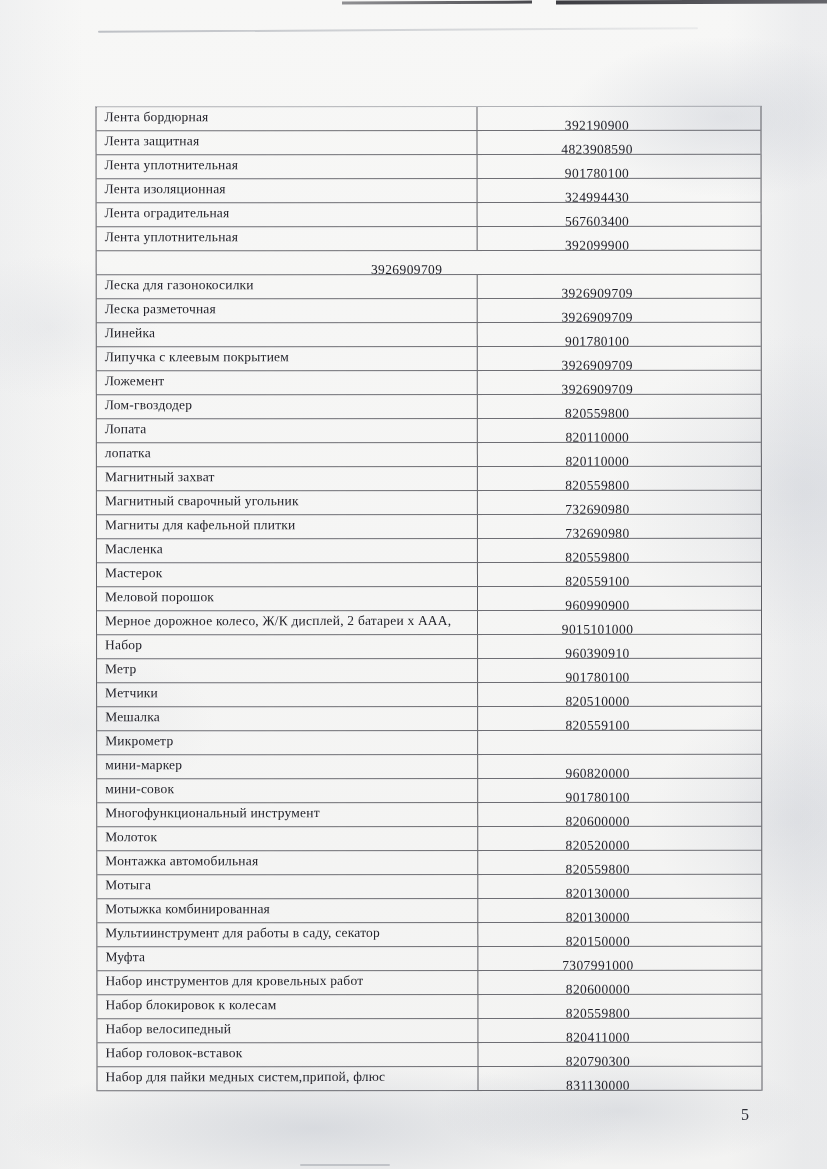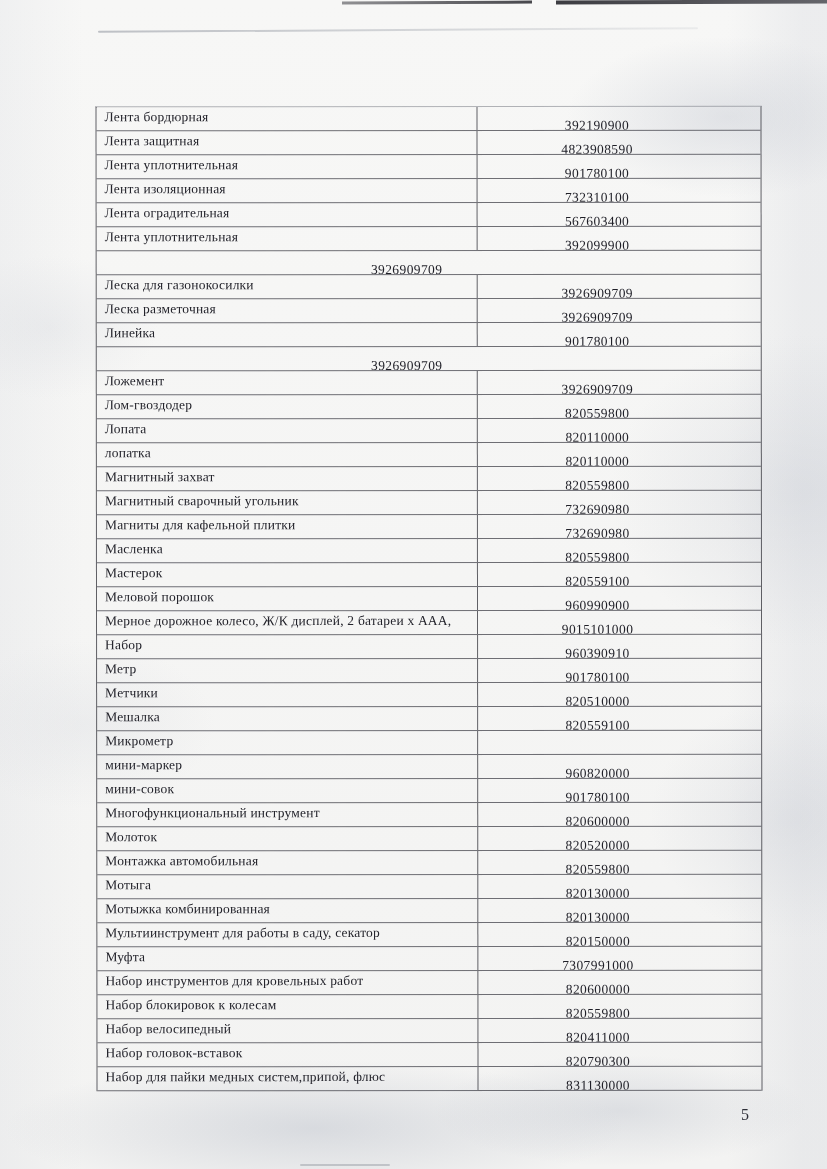--- a/index.html
+++ b/index.html
@@ -90,21 +90,21 @@
       </div>
       <div class="row">
         <div class="cell name">Лента уплотнительная</div>
         <div class="cell code">
           <span>901780100</span>
         </div>
       </div>
       <div class="row">
         <div class="cell name">Лента изоляционная</div>
         <div class="cell code">
-          <span>732310100</span>
+          <span>324994430</span>
         </div>
       </div>
       <div class="row">
         <div class="cell name">Лента оградительная</div>
         <div class="cell code">
           <span>567603400</span>
         </div>
       </div>
       <div class="row">
         <div class="cell name">Лента уплотнительная</div>
@@ -129,20 +129,21 @@
           <span>3926909709</span>
         </div>
       </div>
       <div class="row">
         <div class="cell name">Линейка</div>
         <div class="cell code">
           <span>901780100</span>
         </div>
       </div>
       <div class="row">
+        <div class="cell name">Липучка с клеевым покрытием</div>
         <div class="cell code">
           <span>3926909709</span>
         </div>
       </div>
       <div class="row">
         <div class="cell name">Ложемент</div>
         <div class="cell code">
           <span>3926909709</span>
         </div>
       </div>

